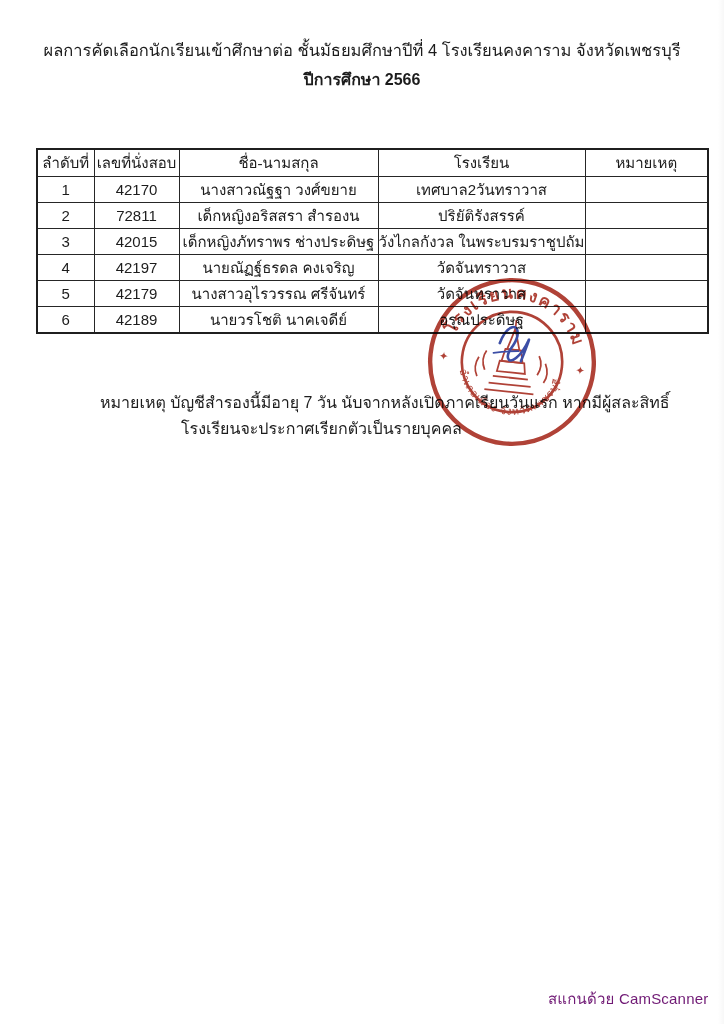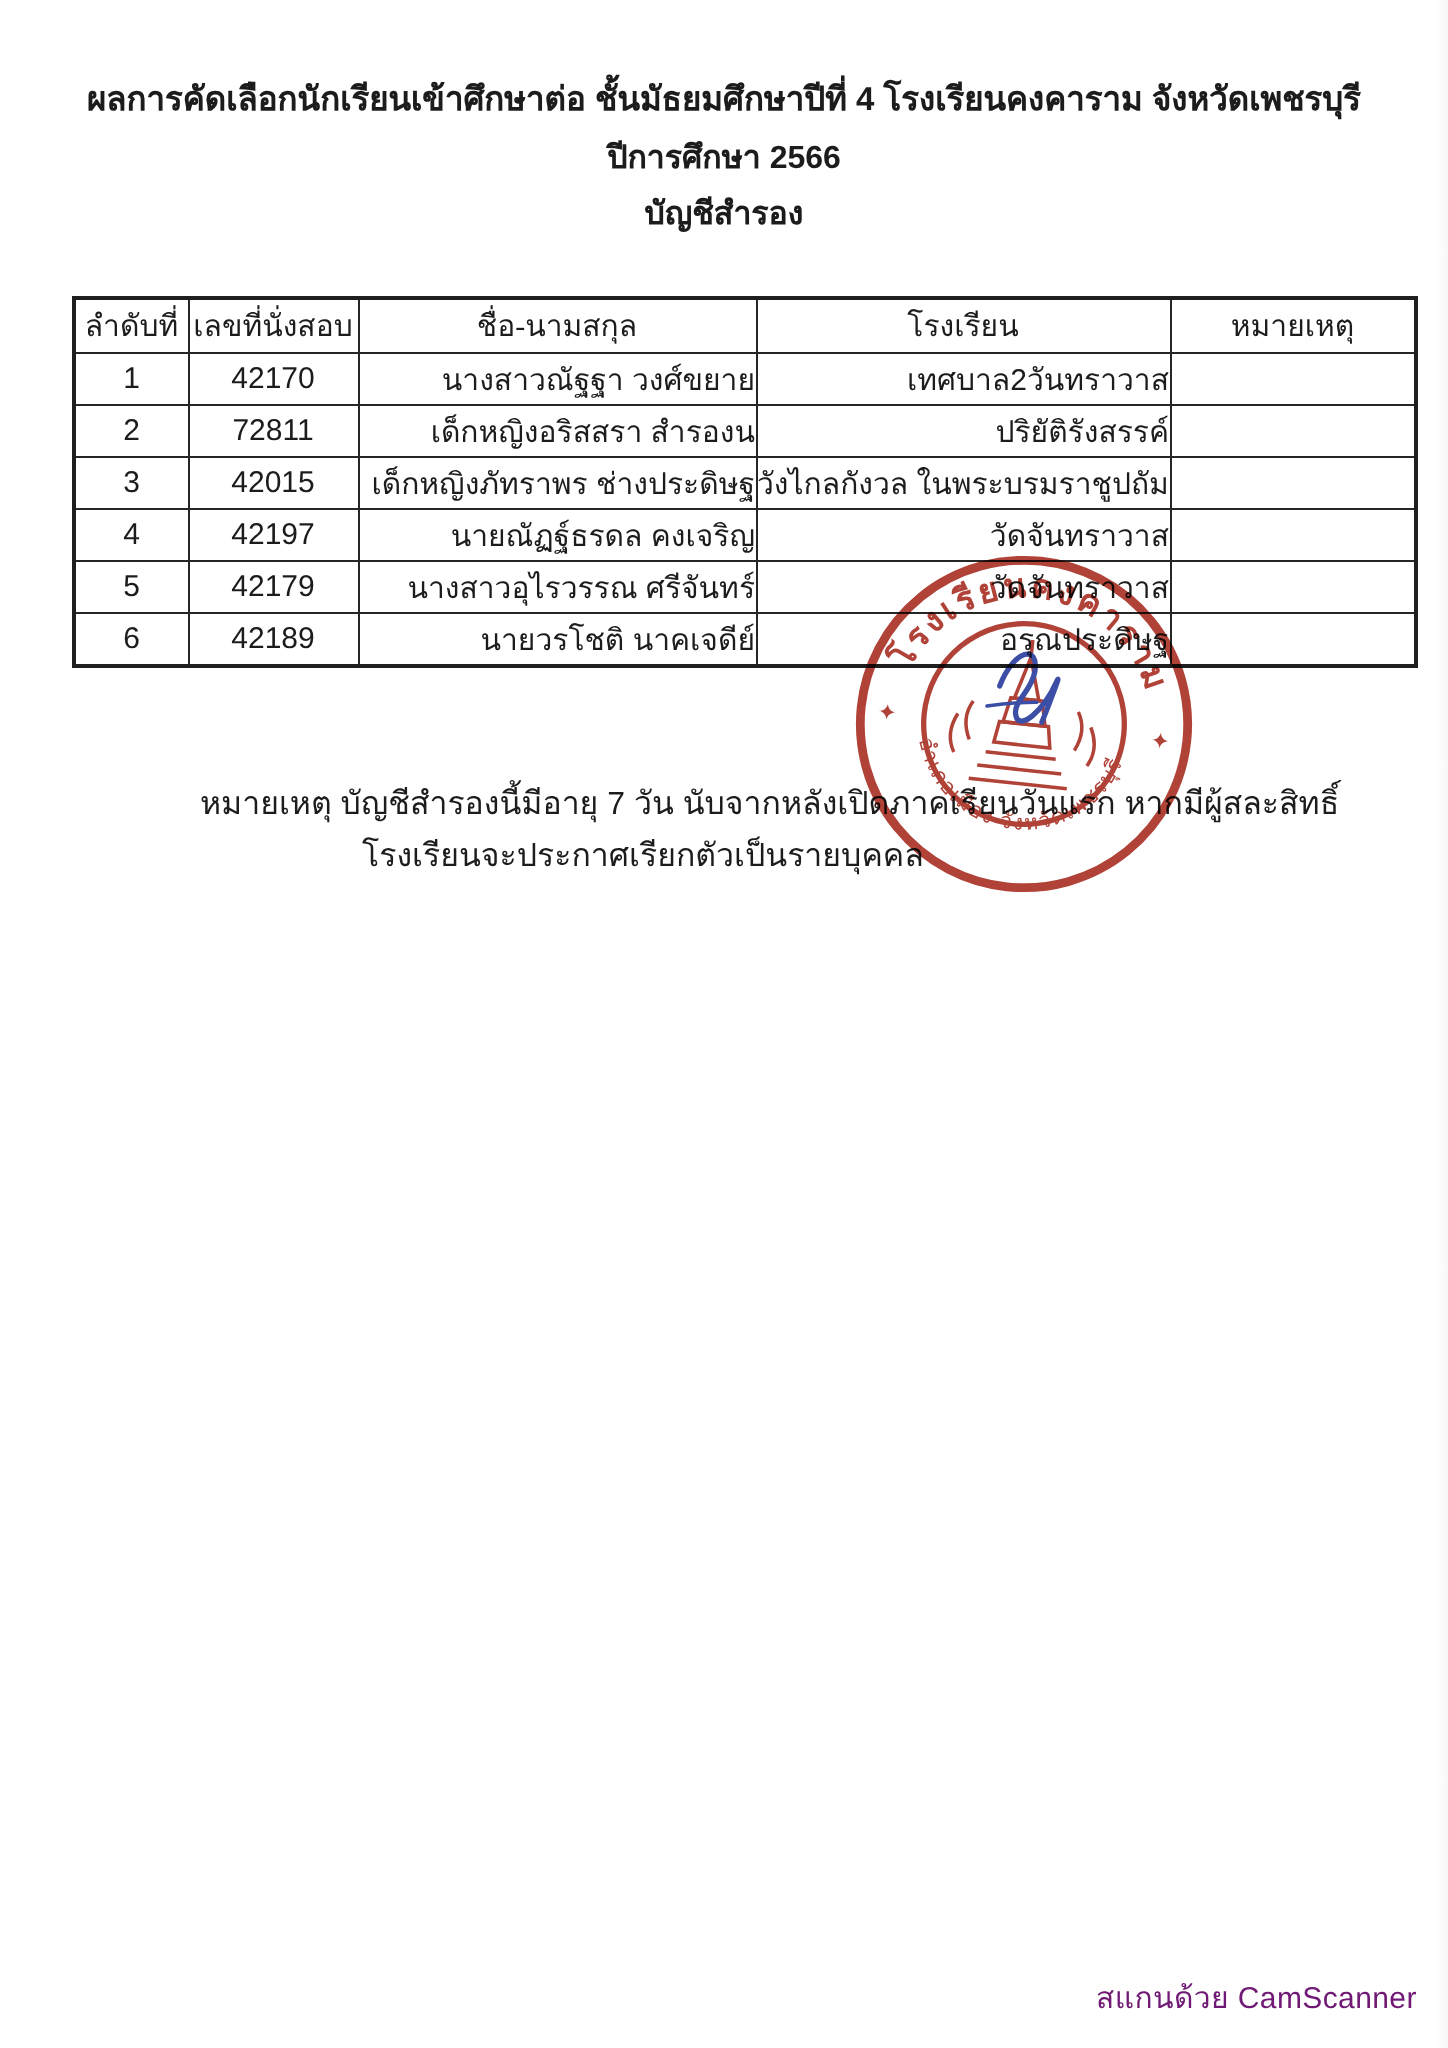--- a/index.html
+++ b/index.html
@@ -16,21 +16,21 @@
   .titles {
     position: absolute;
     top: 42px;
     left: 0;
     width: 724px;
     text-align: center;
     line-height: 1.0;
   }
   .title-main {
     font-size: 16.5px;
-    font-weight: 700;
+    font-weight: 400;
     margin: 0 0 13px 0;
   }
   .title-sub {
     font-size: 16px;
     font-weight: 600;
     margin: 0 0 12px 0;
     text-align: center;
   }
   table.results {
     position: absolute;
@@ -45,21 +45,21 @@
     border: 1.5px solid #262626;
     font-size: 15px;
     font-weight: normal;
     padding: 0;
     overflow: hidden;
     white-space: nowrap;
   }
   table.results th { height: 26px; text-align: center; font-family: Liberation Serif, serif; }
   table.results td { height: 25px; }
   td.c-center { text-align: center; }
-  td.c-name, td.c-school { text-align: right; padding-left: 5px; }
+  td.c-name, td.c-school { text-align: center; padding-left: 5px; }
   .note {
     position: absolute;
     left: 100px;
     top: 390px;
     font-size: 16px;
     line-height: 1.65;
   }
   .note .line2 { margin-left: 81px; }
   .stamp-wrap {
     position: absolute;
@@ -91,21 +91,20 @@
   }
 </style>
 </head>
 <body>
 
 <div class="page">
 
   <div class="titles">
     <div class="title-main">ผลการคัดเลือกนักเรียนเข้าศึกษาต่อ ชั้นมัธยมศึกษาปีที่ 4 โรงเรียนคงคาราม จังหวัดเพชรบุรี</div>
     <div class="title-sub">ปีการศึกษา 2566</div>
-    <div class="title-sub">บัญชีสำรอง</div>
   </div>
 
   <table class="results">
     <colgroup>
       <col style="width:57px">
       <col style="width:85px">
       <col style="width:199px">
       <col style="width:207px">
       <col style="width:123px">
     </colgroup>

